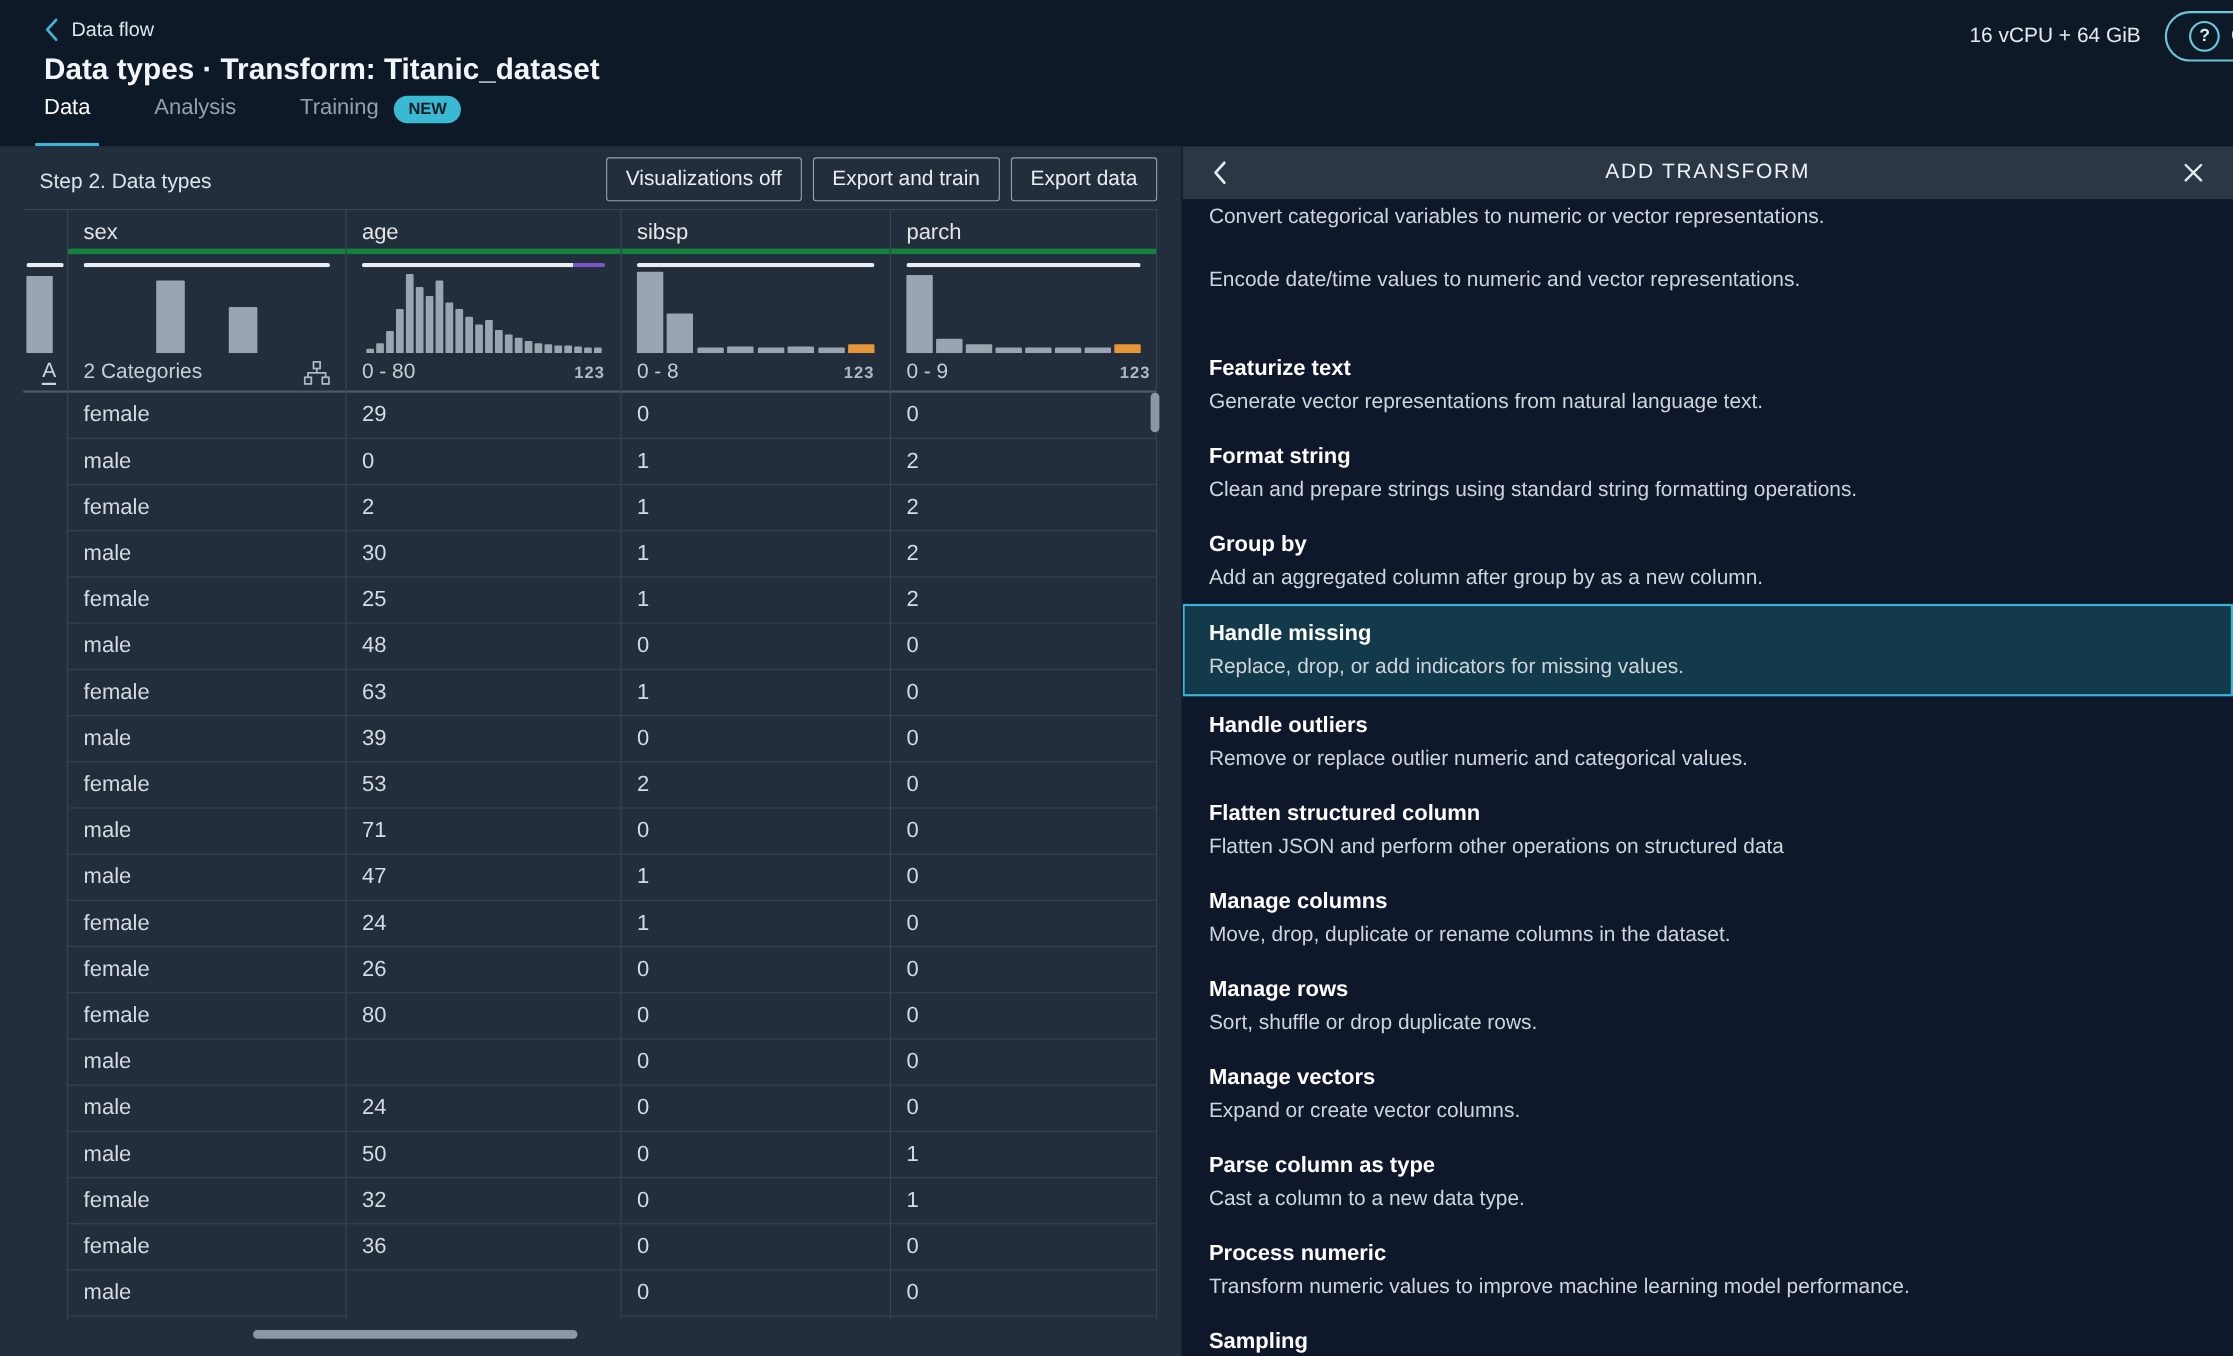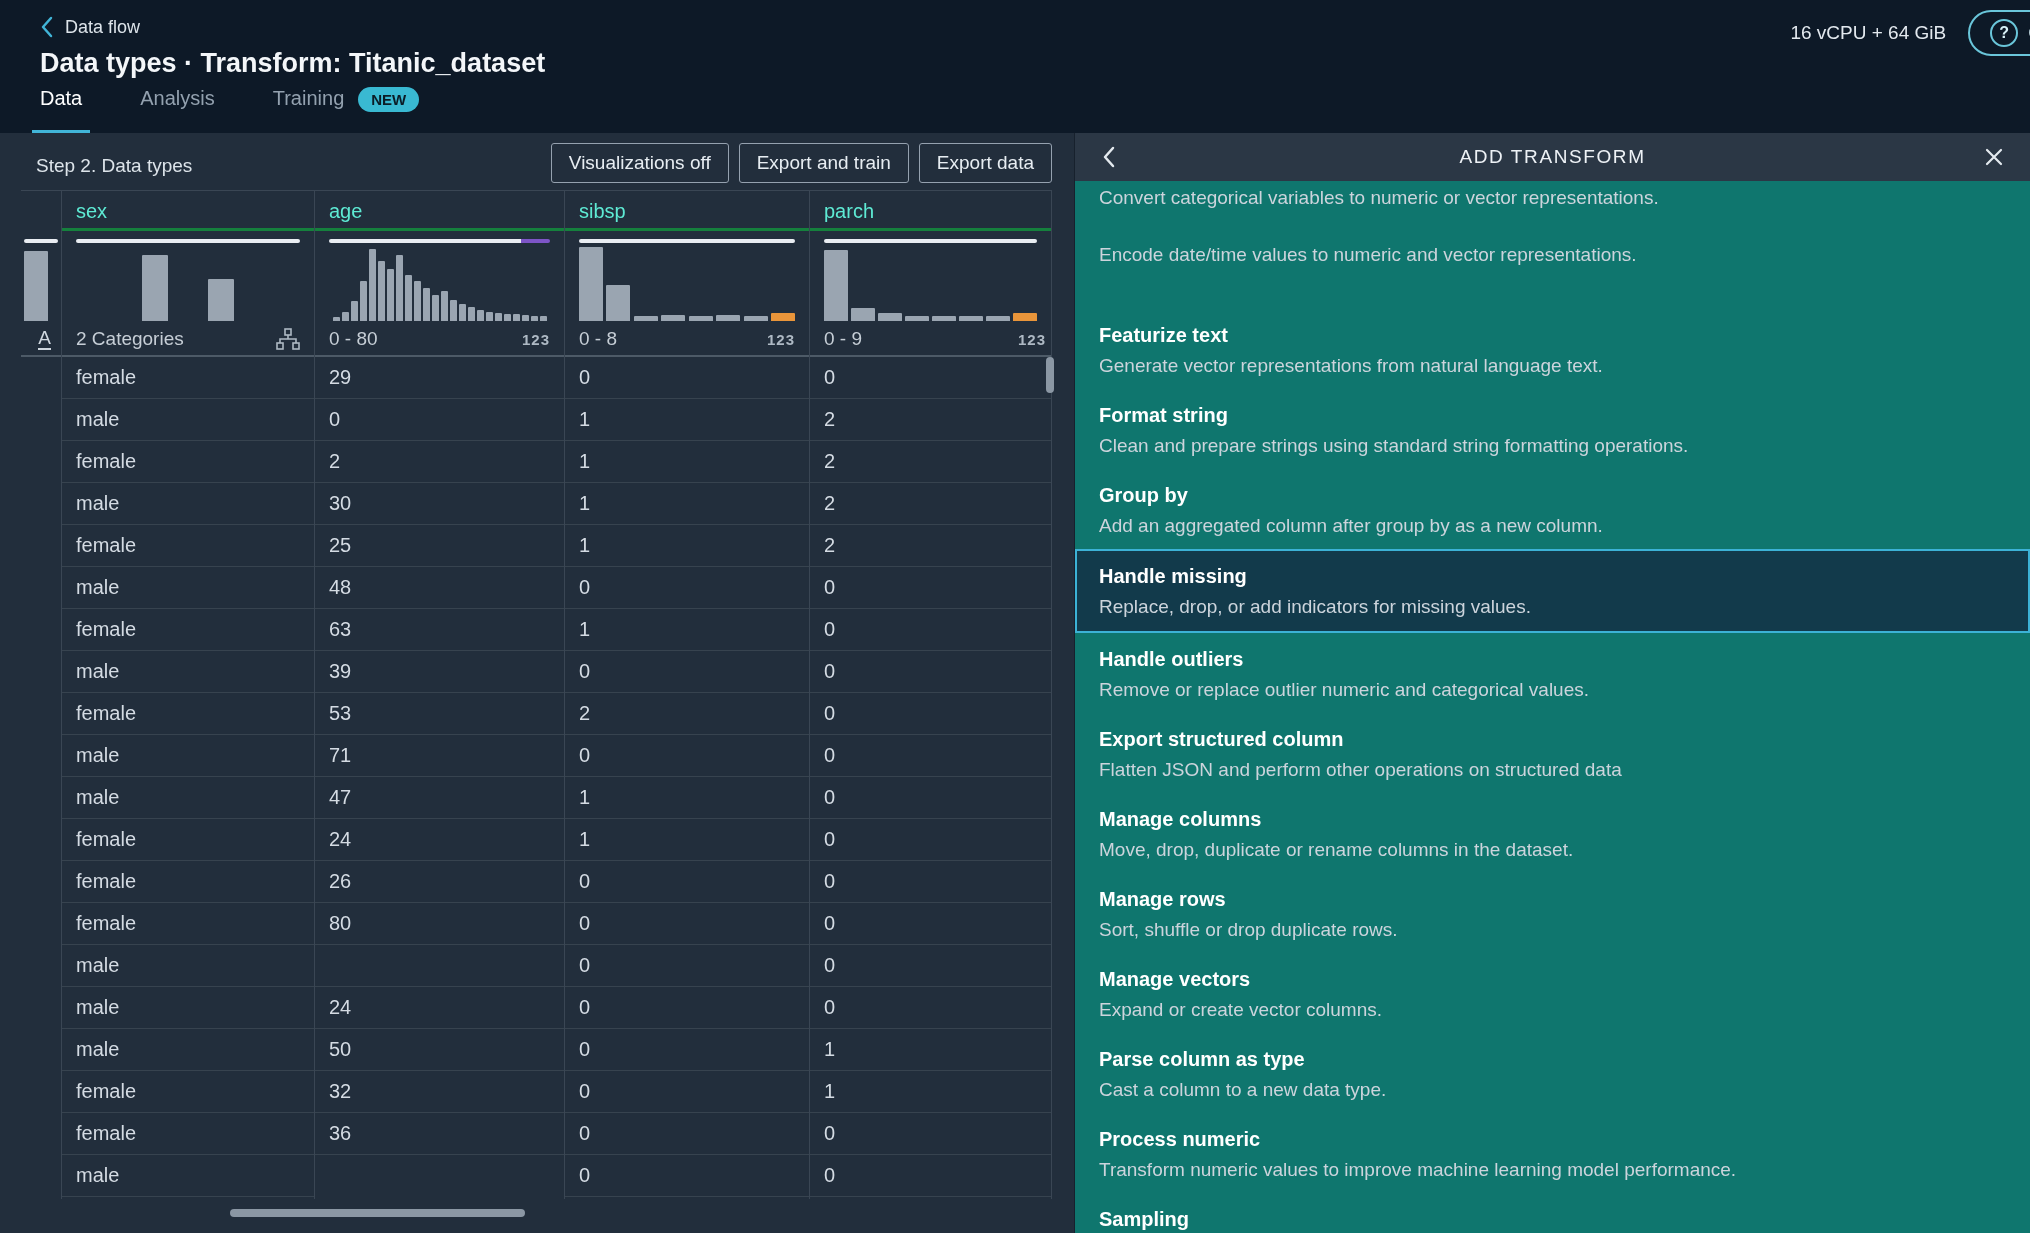--- a/index.html
+++ b/index.html
@@ -31,22 +31,22 @@
   .left-pane{position:absolute;left:0;top:0;bottom:0;width:1074px;}
   .step-label{position:absolute;left:36px;top:22px;color:#dde4ea;font-size:19px;}
   .toolbar-buttons{position:absolute;top:10px;right:22px;display:flex;gap:10px;}
   .btn{height:40px;padding:0 17px;border:1px solid #95a1af;border-radius:3px;background:transparent;
     color:#e7edf2;font-size:19px;font-family:inherit;cursor:pointer;white-space:nowrap;}
 
   
   .table-wrap{position:absolute;left:21px;top:57px;width:1031px;height:1008px;overflow:hidden;
     display:flex;border-top:1px solid #3a4654;}
   .col{display:flex;flex-direction:column;border-right:1px solid #3a4654;box-sizing:border-box;flex-shrink:0;}
-  .col-name{height:40px;line-height:40px;padding-left:14px;color:#5eead4;font-size:20px;
-    border-bottom:3px solid #15803d;box-sizing:border-box;white-space:nowrap;overflow:hidden;}
+  .col-name{height:40px;line-height:40px;padding-left:14px;color:#e5e5e5;font-size:20px;
+    border-bottom:5px solid #15803d;box-sizing:border-box;white-space:nowrap;overflow:hidden;}
   .col-viz{height:92px;padding:0 14px;position:relative;box-sizing:border-box;}
   .quality{display:flex;height:4px;margin-top:8px;border-radius:2px;overflow:hidden;}
   .quality span{height:100%;}
   .hist{position:absolute;left:14px;right:14px;bottom:2px;height:74px;display:flex;
     align-items:flex-end;justify-content:center;}
   .bar{background:#9aa5b1;flex-shrink:0;border-radius:1px 1px 0 0;}
   .col-range{height:34px;display:flex;align-items:center;justify-content:space-between;
     padding:0 14px;color:#c6ced6;font-size:19px;border-bottom:2px solid #4d5a67;
     box-sizing:border-box;overflow:hidden;white-space:nowrap;}
   .icon-123{font-size:15px;color:#aeb9c4;letter-spacing:1px;font-weight:700;flex-shrink:0;}
@@ -55,21 +55,21 @@
   .cell{height:42px;line-height:41px;padding-left:14px;font-size:20px;color:#d4dbe3;
     border-bottom:1px solid #37434f;box-sizing:border-box;white-space:nowrap;overflow:hidden;}
   .stub-col .col-viz{padding:0 3px;}
   .stub-col .hist{left:3px;right:3px;justify-content:flex-start;}
   .stub-col .cell,.stub-col .col-name{padding-left:4px;margin-left:47px;}
   .stub-col .col-range{padding:0 10px 0 10px;}
   .v-scroll{position:absolute;left:1046px;top:224px;width:8px;height:36px;background:#8b97a4;border-radius:4px;}
   .h-scroll{position:absolute;left:230px;top:1076px;width:295px;height:8px;background:#8b97a4;border-radius:4px;}
 
   
-  .panel{position:absolute;left:1074px;top:0;right:0;bottom:0;background:#0f766e;
+  .panel{position:absolute;left:1074px;top:0;right:0;bottom:0;background:#0f172a;
     border-left:1px solid #17212d;overflow:hidden;}
   .panel-header{height:48px;background:#2b3745;display:flex;align-items:center;position:relative;}
   .panel-back{position:absolute;left:26px;top:12px;cursor:pointer;display:flex;}
   .panel-title{flex:1;text-align:center;color:#eef2f6;font-size:19px;letter-spacing:1.6px;}
   .panel-close{position:absolute;right:26px;top:14px;cursor:pointer;display:flex;}
   .transform-list{position:absolute;top:48px;left:0;right:0;bottom:0;overflow:hidden;}
   .t-item{padding:15px 24px 0;height:80px;box-sizing:border-box;cursor:pointer;}
   .t-item.partial{height:48px;padding-top:6px;}
   .t-item.selected{height:84px;padding:14px 22px 0;background:#123a4b;border:2px solid #3cb2d6;}
   .t-title{color:#ffffff;font-size:20px;font-weight:700;margin-bottom:8px;}
@@ -384,21 +384,21 @@
         </div>
         <div class="t-item selected">
           <div class="t-title">Handle missing</div>
           <div class="t-desc">Replace, drop, or add indicators for missing values.</div>
         </div>
         <div class="t-item">
           <div class="t-title">Handle outliers</div>
           <div class="t-desc">Remove or replace outlier numeric and categorical values.</div>
         </div>
         <div class="t-item">
-          <div class="t-title">Export structured column</div>
+          <div class="t-title">Flatten structured column</div>
           <div class="t-desc">Flatten JSON and perform other operations on structured data</div>
         </div>
         <div class="t-item">
           <div class="t-title">Manage columns</div>
           <div class="t-desc">Move, drop, duplicate or rename columns in the dataset.</div>
         </div>
         <div class="t-item">
           <div class="t-title">Manage rows</div>
           <div class="t-desc">Sort, shuffle or drop duplicate rows.</div>
         </div>

